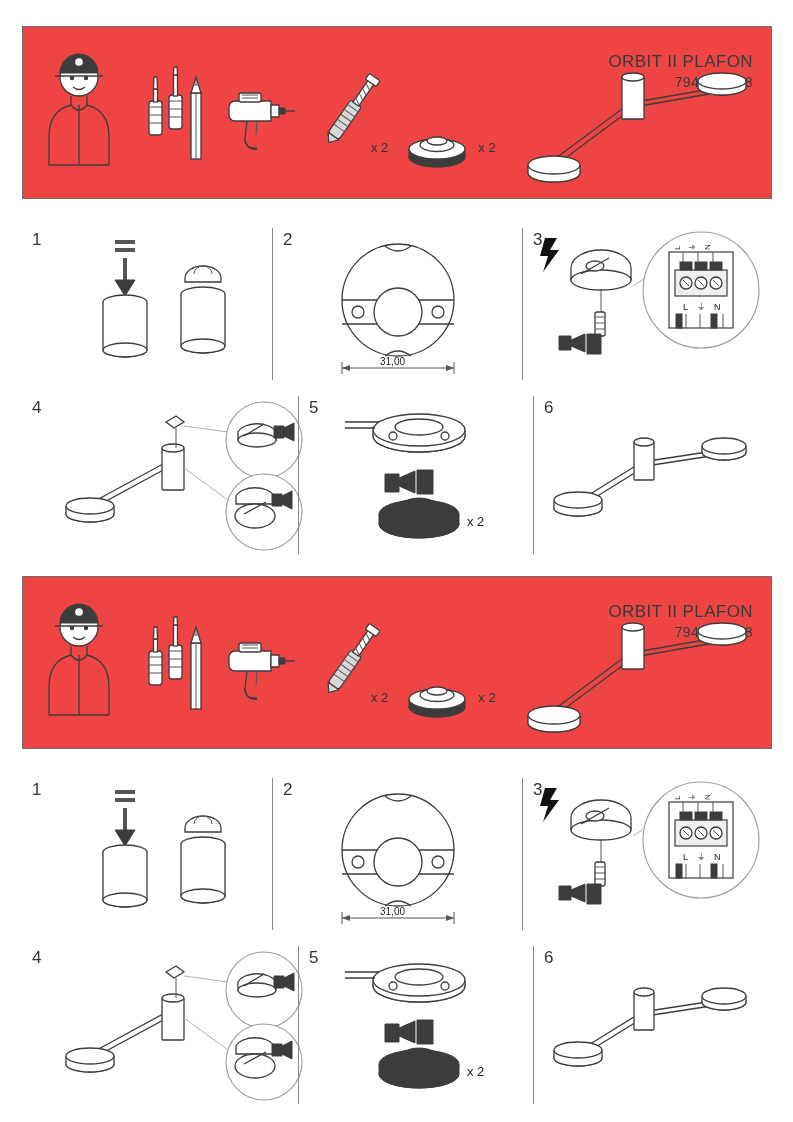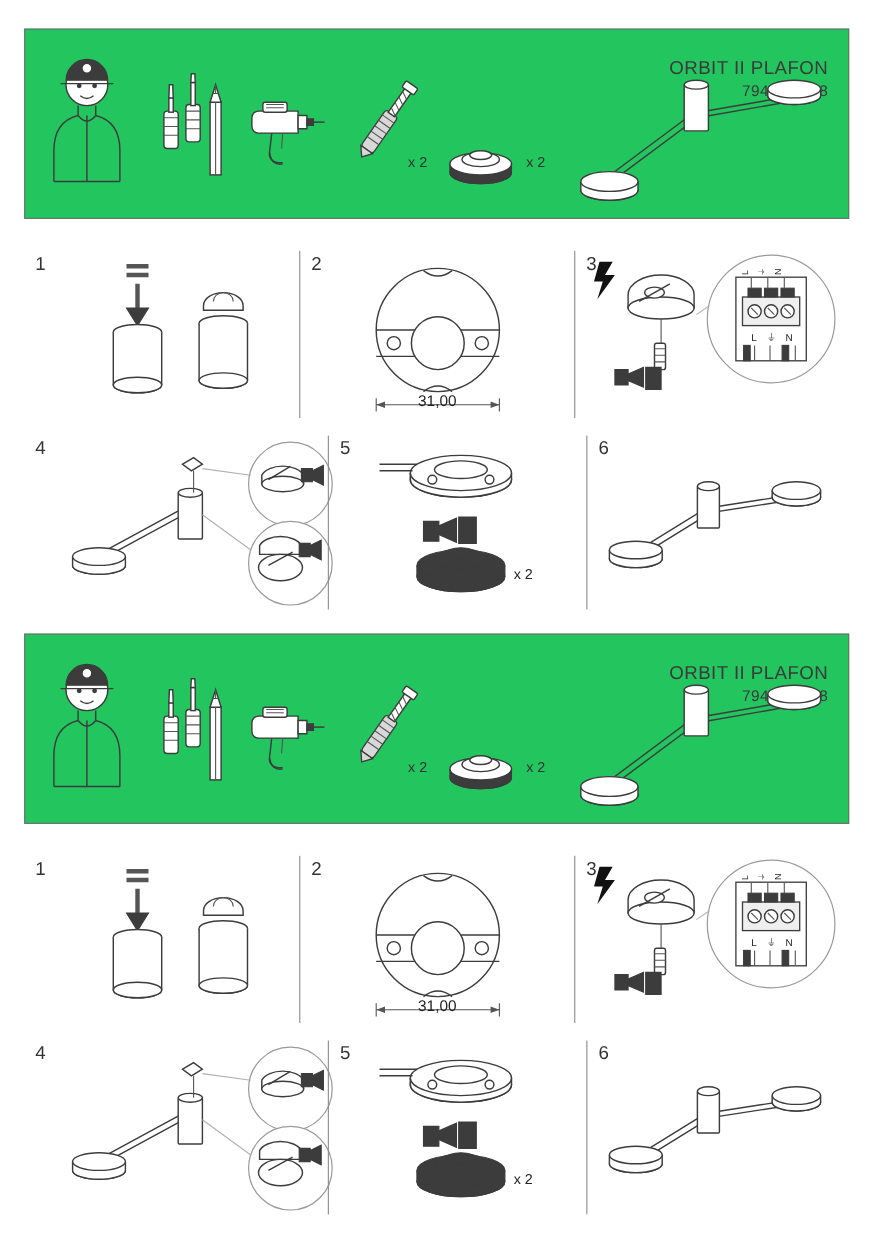--- a/index.html
+++ b/index.html
@@ -12,21 +12,21 @@
     color: #222;
     position: relative;
     overflow: hidden;
   }
   .page { width: 793px; height: 1122px; position: relative; }
 
   
   .header-panel {
     position: absolute;
     border: 1.5px solid #6e6e6e;
-    background: #22c55e;
+    background: #ef4444;
   }
   .header-title {
     position: absolute;
     right: 18px;
     top: 24px;
     text-align: right;
     line-height: 1.25;
   }
   .header-title .t1 {
     font-size: 17px;
@@ -70,21 +70,21 @@
     font-size: 17px;
     color: #333;
   }
   .step-body {
     position: relative;
     flex: 1;
     width: 100%;
   }
   .dim-label {
     position: absolute;
-    font-size: 14px;
+    font-size: 10px;
     color: #222;
   }
   .xlabel {
     position: absolute;
     font-size: 13px;
     color: #222;
   }
   svg { display: block; overflow: visible; }
   .ln { fill: none; stroke: #3c3c3c; stroke-width: 1.3; }
   .ln-thin { fill: none; stroke: #555; stroke-width: 1; }

